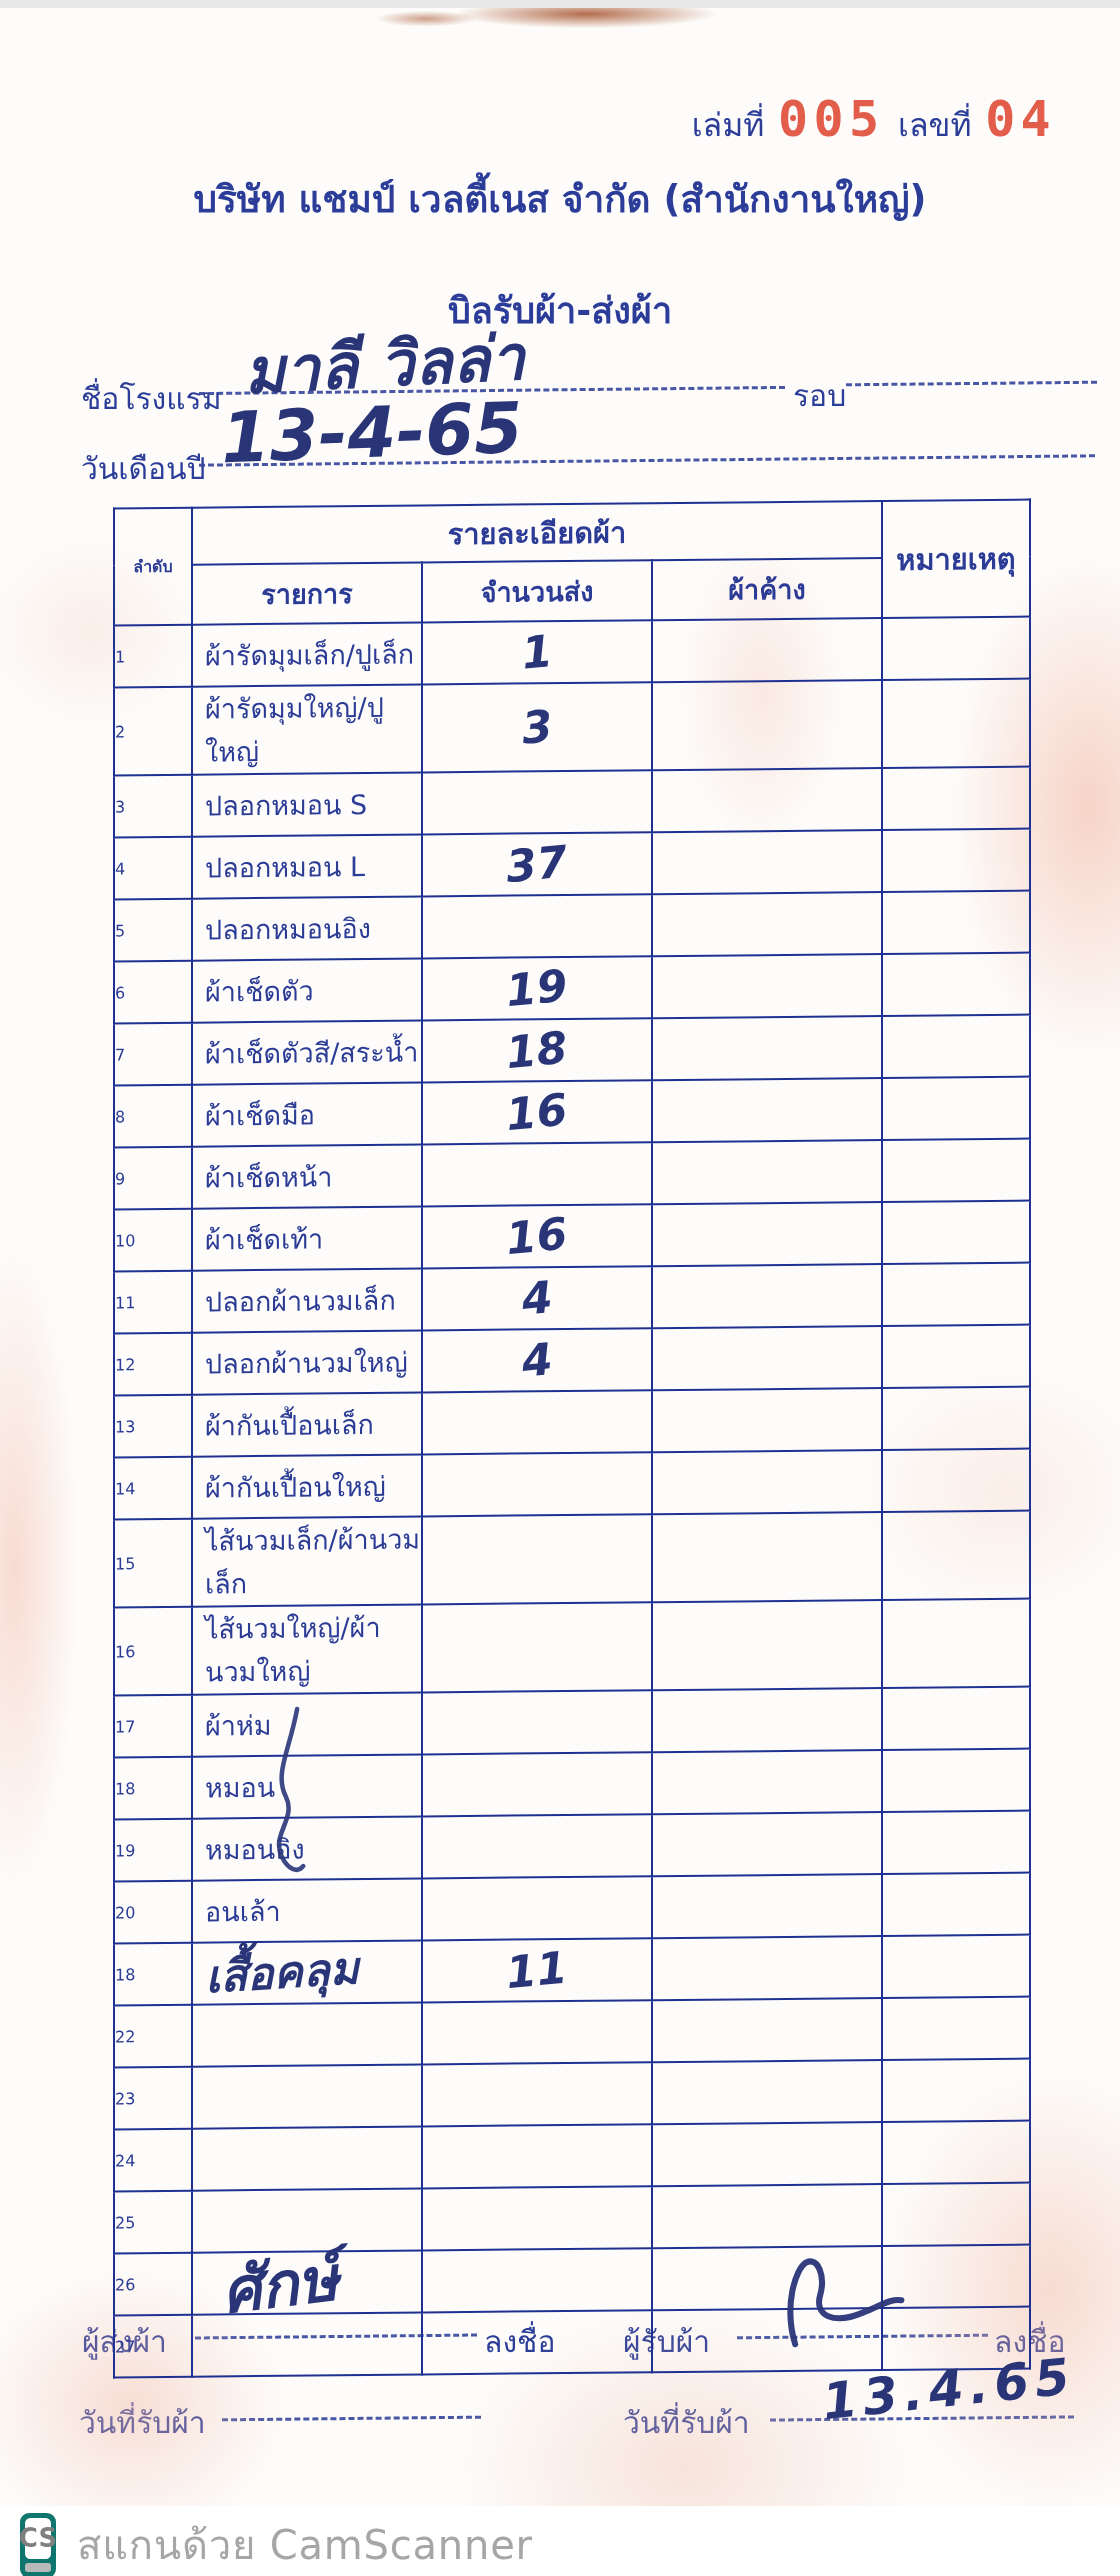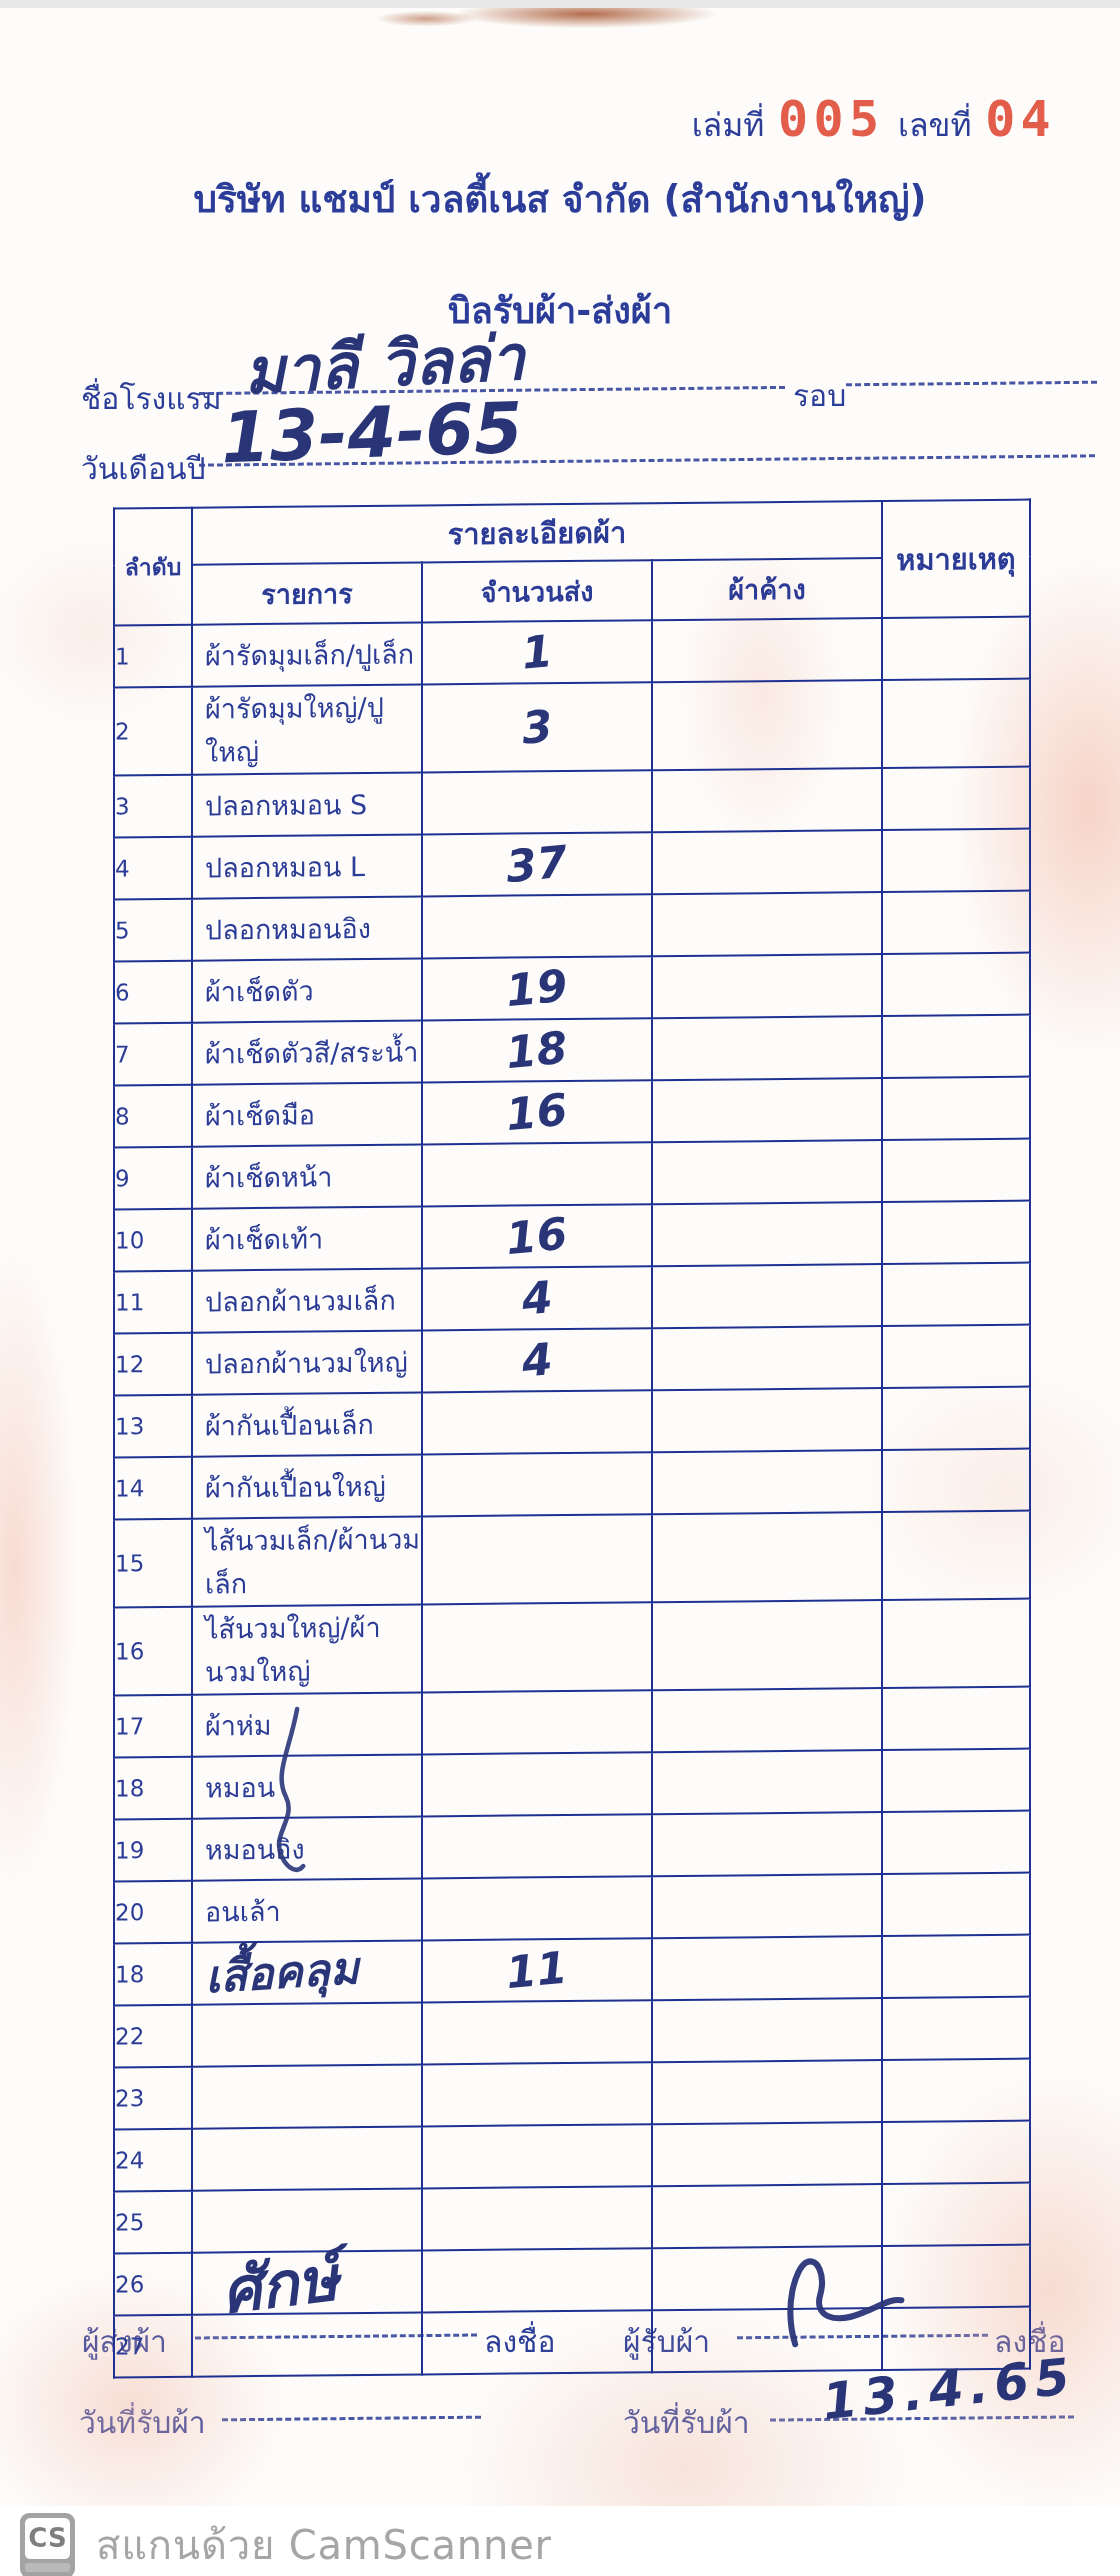--- a/index.html
+++ b/index.html
@@ -43,39 +43,39 @@
   #laundry{top:225px;font-size:36px;}
   #billtitle{top:274px;font-size:36px;}
   
   .tbl-wrap{position:absolute;left:113px;top:495px;width:918px;z-index:2;transform:skewY(-0.55deg);}
   table{border-collapse:collapse;width:918px;table-layout:fixed;}
   td,th{border:2.3px solid #1e3192;padding:0;vertical-align:middle;color:#2c3c96;}
   th{font-weight:600;}
   .h1{height:55px;font-size:29px;}
   .h2{height:58px;font-size:27px;}
   tbody td{height:60px;}
-  .c-no{width:76px;font-size:23px;}
+  .c-no{width:76px;font-size:16px;}
   .c-item{width:344px;text-align:left;font-size:27px;padding-left:12px;overflow:visible;}
   .c-qty{width:184px;text-align:center;}
   .c-remain{width:167px;}
   .c-note{width:146px;}
   .hand-num{
     display:inline-block;color:#2a3578;font-size:44px;font-weight:bold;font-style:italic;
     transform:rotate(-5deg);line-height:1;
   }
   .hand-item{
     display:inline-block;color:#2a3578;font-size:44px;font-weight:bold;font-style:italic;
     transform:rotate(-3deg);line-height:1;white-space:nowrap;
   }
   
   .sig-svg{position:absolute;z-index:3;}
   
   .csbar{position:absolute;left:0;bottom:0;width:100%;height:78px;background:#ffffff;z-index:4;
     display:flex;align-items:center;}
-  .cs-icon{position:relative;width:55px;height:65px;margin-left:20px;background:#a3a3a3;border-radius:9px;flex:none;}
+  .cs-icon{position:relative;width:36px;height:65px;margin-left:20px;background:#0f766e;border-radius:9px;flex:none;}
   .cs-icon .cs-inner{position:absolute;left:5.3px;top:5.3px;right:5.3px;height:41px;background:#ffffff;border-radius:5.3px;
     display:flex;align-items:center;justify-content:center;font-weight:bold;font-size:26px;color:#7f7f7f;}
   .cs-icon .cs-foot{position:absolute;left:5.3px;bottom:6px;right:5.3px;height:9px;background:#b9b9b9;border-radius:3px;}
   .cs-text{margin-left:21px;font-size:40px;color:#a6a6a6;letter-spacing:0.8px;}
 </style>
 </head>
 <body>
 
 <div class="page">
   <div class="smudges"></div>

